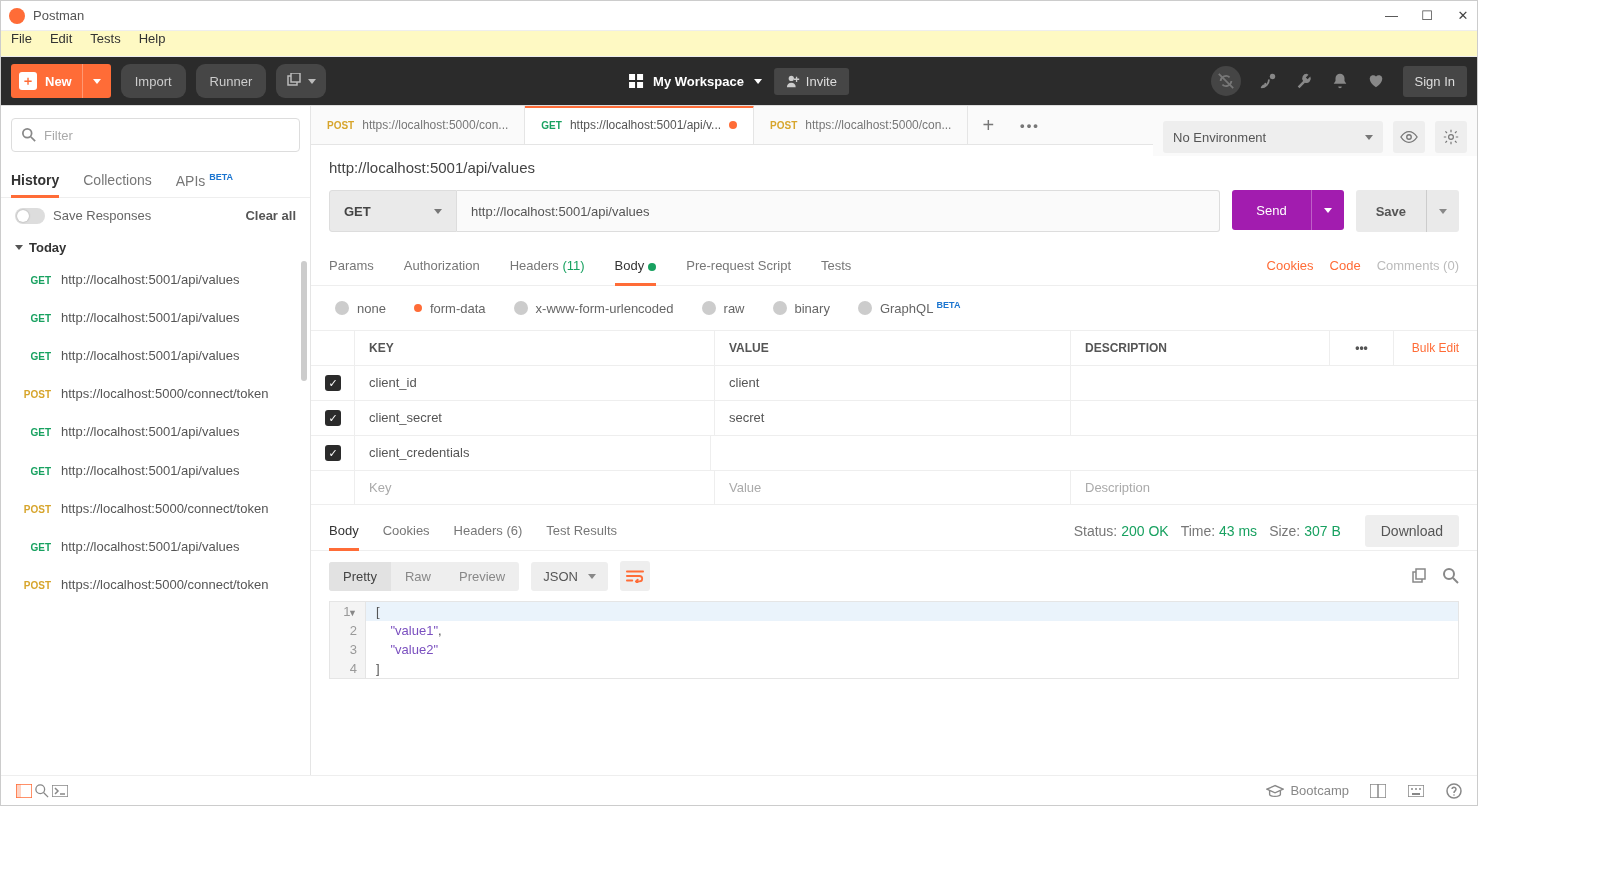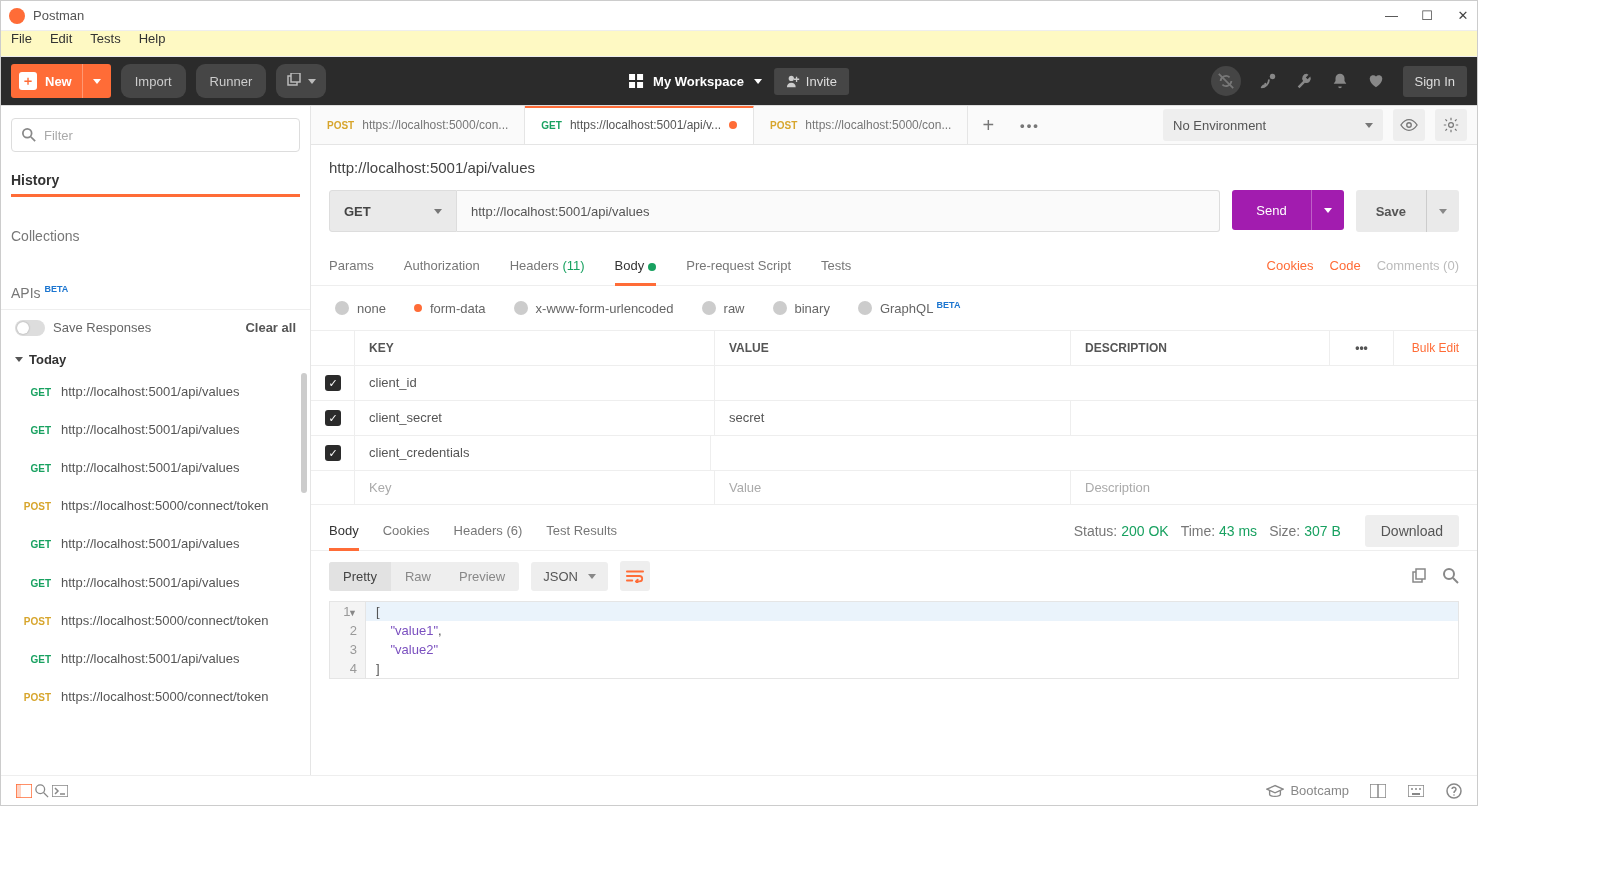--- a/index.html
+++ b/index.html
@@ -28,21 +28,21 @@
 .invite-btn{background:#464646;color:#ddd;padding:6px 12px;border-radius:3px;display:flex;align-items:center;gap:6px;}
 .toolbar .right{margin-left:auto;display:flex;align-items:center;gap:18px;color:#888;}
 .toolbar .right .circ{width:30px;height:30px;border-radius:50%;background:#454545;display:flex;align-items:center;justify-content:center;color:#777;}
 .signin{background:#464646;color:#ddd;padding:8px 12px;border-radius:3px;}
 
 
 .main { flex:1; display:flex; overflow:hidden; border-top:1px solid #ddd;}
 
 .sidebar { width: 310px; border-right:1px solid #e5e5e5; display:flex; flex-direction:column; background:#fff;}
 .filter-box{margin:12px 10px;height:34px;border:1px solid #ddd;border-radius:4px;display:flex;align-items:center;padding:0 10px;color:#888;gap:8px;}
-.side-tabs{display:flex;padding:0 10px;gap:24px;border-bottom:1px solid #eee;font-size:14px;flex-direction:column;}
+.side-tabs{display:flex;padding:0 10px;gap:24px;border-bottom:1px solid #eee;font-size:14px;}
 .side-tabs .tab{padding:8px 0;color:#777;cursor:default;position:relative;}
 .side-tabs .tab.active{color:#333;font-weight:600;}
 .side-tabs .tab.active::after{content:"";position:absolute;left:0;right:0;bottom:-1px;height:3px;background:#ff6c37;}
 .side-tabs .beta{color:#1b75d0;font-size:9px;font-weight:700;vertical-align:super;}
 .save-row{display:flex;align-items:center;padding:10px 14px;color:#666;}
 .toggle{width:30px;height:16px;border-radius:10px;background:#ddd;position:relative;margin-right:8px;}
 .toggle::after{content:"";position:absolute;left:2px;top:2px;width:12px;height:12px;border-radius:50%;background:#fff;box-shadow:0 0 2px rgba(0,0,0,.3);}
 .clear-all{margin-left:auto;color:#555;font-weight:600;}
 .day-head{display:flex;align-items:center;padding:6px 14px;color:#333;font-weight:600;gap:6px;}
 .hist-list{flex:1;overflow-y:auto;position:relative;}
@@ -55,21 +55,21 @@
 
 
 .content{flex:1;display:flex;flex-direction:column;overflow:hidden;}
 .tabbar{display:flex;align-items:center;border-bottom:1px solid #e5e5e5;background:#fafafa;position:relative;}
 .req-tab{padding:12px 16px;border-right:1px solid #e5e5e5;background:#fafafa;display:flex;align-items:center;gap:8px;font-size:12px;color:#777;cursor:default;max-width:240px;}
 .req-tab.active{background:#fff;border-top:3px solid #ff6c37;margin-top:-1px;padding-top:10px;color:#555;}
 .req-tab .m{font-size:10px;font-weight:700;}
 .req-tab .dot{width:8px;height:8px;border-radius:50%;background:#ff6c37;}
 .tabbar .add{padding:0 14px;color:#777;font-size:20px;}
 .tabbar .more{padding:0 12px;color:#777;letter-spacing:2px;font-weight:bold;}
-.tabbar .env-area{position:absolute;right:0;top:0;height:100%;display:flex;align-items:center;padding:0 10px;gap:10px;background:#fafafa;}
+.tabbar .env-area{position:absolute;right:0;top:12px;height:100%;display:flex;align-items:center;padding:0 10px;gap:10px;background:#fafafa;}
 .env-select{width:220px;height:32px;background:#eee;border-radius:3px;display:flex;align-items:center;padding:0 10px;color:#555;justify-content:space-between;}
 .env-btn{width:32px;height:32px;background:#eee;border-radius:3px;display:flex;align-items:center;justify-content:center;color:#777;}
 
 .req-title{padding:14px 18px;color:#444;font-size:15px;}
 .url-row{display:flex;gap:12px;padding:0 18px 14px;}
 .method-sel{width:128px;height:42px;background:#eaeaea;border:1px solid #ddd;border-radius:3px 0 0 3px;display:flex;align-items:center;padding:0 14px;color:#444;font-weight:600;justify-content:space-between;}
 .url-input{flex:1;height:42px;border:1px solid #ddd;border-left:none;border-radius:0 3px 3px 0;display:flex;align-items:center;padding:0 14px;color:#555;margin-left:-12px;background:#fafafa;}
 .send-btn{height:40px;background:#a21caf;color:#fff;border-radius:3px;display:flex;align-items:center;font-weight:400;}
 .send-btn .lbl{padding:0 24px;}
 .send-btn .caret{border-left:1px solid rgba(255,255,255,.3);padding:0 12px;height:100%;display:flex;align-items:center;}
@@ -410,20 +410,21 @@
           <div class="kv-c4">DESCRIPTION</div>
           <div class="kv-c5">•••</div>
           <div class="kv-c6"><span>Bulk Edit</span></div>
         </div>
         <div id="kv-rows">
             <div class="kv-row">
               <div class="kv-c1">
                 <div class="chk">✓</div>
               </div>
               <div class="kv-c2">client_id</div>
+              <div class="kv-c3">client</div>
               <div class="kv-c4"></div>
             </div>
             <div class="kv-row">
               <div class="kv-c1">
                 <div class="chk">✓</div>
               </div>
               <div class="kv-c2">client_secret</div>
               <div class="kv-c3">secret</div>
               <div class="kv-c4"></div>
             </div>

